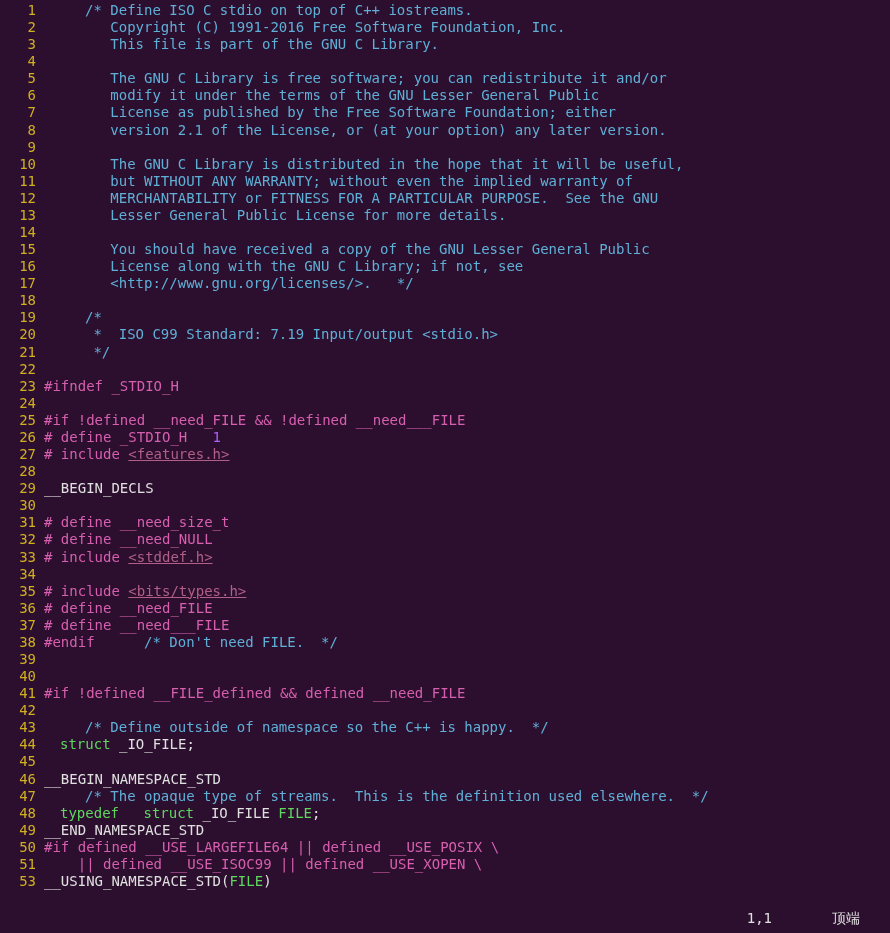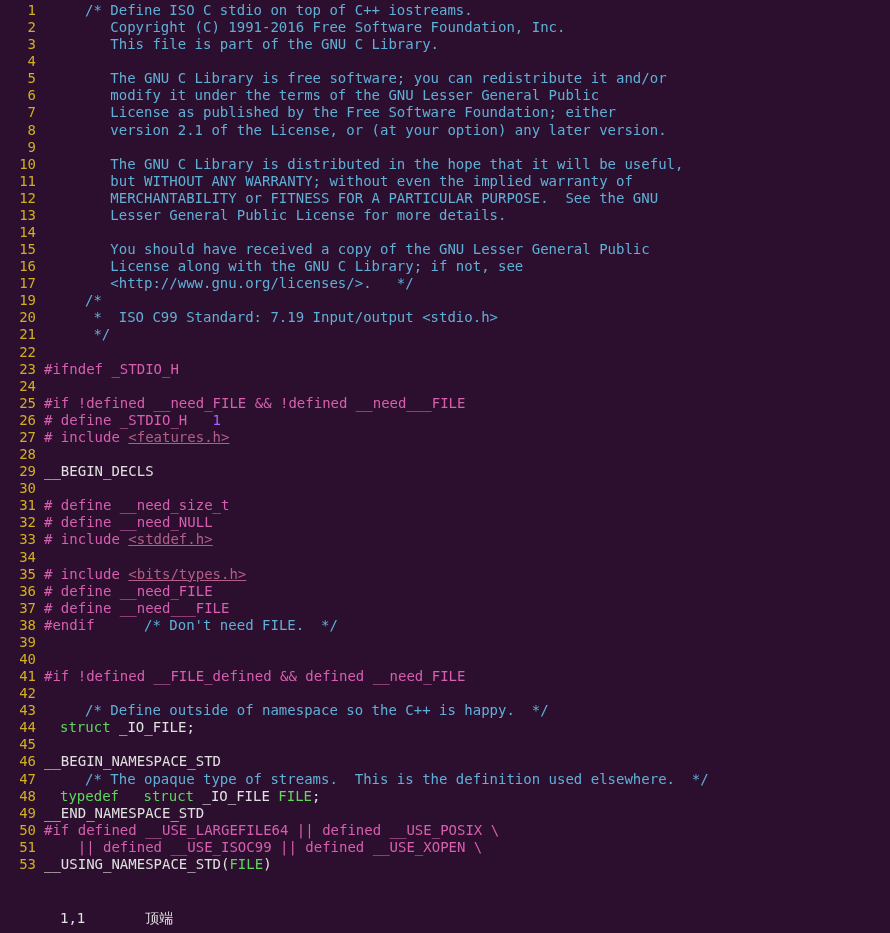--- a/index.html
+++ b/index.html
@@ -37,21 +37,21 @@
   .c-keyword { color: #5fd75f; margin-left: 16px; }
   .c-number  { color: #af5fff; }
   .c-type    { color: #5fd75f; }
   .c-ident   { color: #e0e0e0; margin-top: 36px; }
   .status {
     position: absolute;
     bottom: 6px;
     left: 0;
     right: 0;
     display: flex;
-    justify-content: flex-start;
+    justify-content: flex-end;
     padding-right: 30px;
     color: #e0e0e0;
   }
   .status span { margin-left: 60px; }
 </style>
 </head>
 <body>
 
 <div class="editor" id="editor">
     <div class="line"><span class="lineno">1</span><span class="code"><span class="c-comment">/* Define ISO C stdio on top of C++ iostreams.</span></span></div>
@@ -64,20 +64,21 @@
     <div class="line"><span class="lineno">8</span><span class="code"><span class="c-comment">   version 2.1 of the License, or (at your option) any later version.</span></span></div>
     <div class="line"><span class="lineno">9</span><span class="code"><span></span></span></div>
     <div class="line"><span class="lineno">10</span><span class="code"><span class="c-comment">   The GNU C Library is distributed in the hope that it will be useful,</span></span></div>
     <div class="line"><span class="lineno">11</span><span class="code"><span class="c-comment">   but WITHOUT ANY WARRANTY; without even the implied warranty of</span></span></div>
     <div class="line"><span class="lineno">12</span><span class="code"><span class="c-comment">   MERCHANTABILITY or FITNESS FOR A PARTICULAR PURPOSE.  See the GNU</span></span></div>
     <div class="line"><span class="lineno">13</span><span class="code"><span class="c-comment">   Lesser General Public License for more details.</span></span></div>
     <div class="line"><span class="lineno">14</span><span class="code"><span></span></span></div>
     <div class="line"><span class="lineno">15</span><span class="code"><span class="c-comment">   You should have received a copy of the GNU Lesser General Public</span></span></div>
     <div class="line"><span class="lineno">16</span><span class="code"><span class="c-comment">   License along with the GNU C Library; if not, see</span></span></div>
     <div class="line"><span class="lineno">17</span><span class="code"><span class="c-comment">   &lt;http://www.gnu.org/licenses/&gt;.   */</span></span></div>
+    <div class="line"><span class="lineno">18</span><span class="code"><span></span></span></div>
     <div class="line"><span class="lineno">19</span><span class="code"><span class="c-comment">/*</span></span></div>
     <div class="line"><span class="lineno">20</span><span class="code"><span class="c-comment"> *  ISO C99 Standard: 7.19 Input/output &lt;stdio.h&gt;</span></span></div>
     <div class="line"><span class="lineno">21</span><span class="code"><span class="c-comment"> */</span></span></div>
     <div class="line"><span class="lineno">22</span><span class="code"><span></span></span></div>
     <div class="line"><span class="lineno">23</span><span class="code"><span class="c-preproc">#ifndef _STDIO_H</span></span></div>
     <div class="line"><span class="lineno">24</span><span class="code"><span></span></span></div>
     <div class="line"><span class="lineno">25</span><span class="code"><span class="c-preproc">#if !defined __need_FILE &amp;&amp; !defined __need___FILE</span></span></div>
     <div class="line"><span class="lineno">26</span><span class="code"><span class="c-preproc"># define _STDIO_H   </span><span class="c-number">1</span></span></div>
     <div class="line"><span class="lineno">27</span><span class="code"><span class="c-preproc"># include </span><span class="c-include">&lt;features.h&gt;</span></span></div>
     <div class="line"><span class="lineno">28</span><span class="code"><span></span></span></div>

